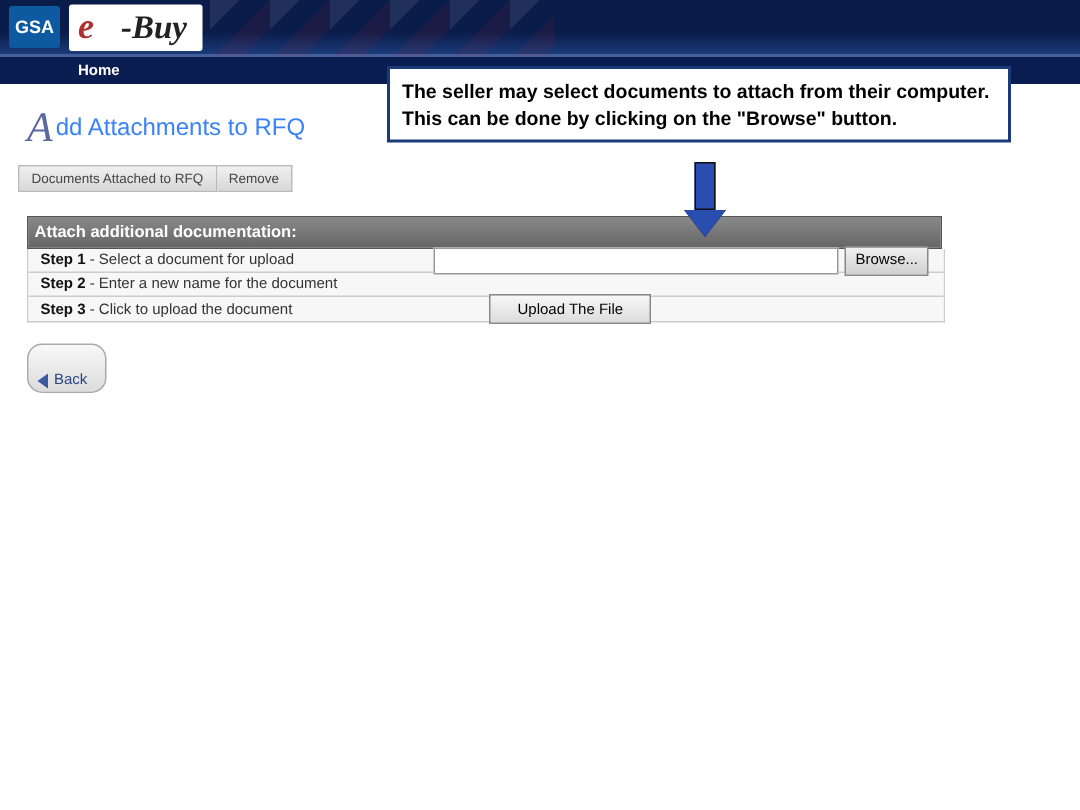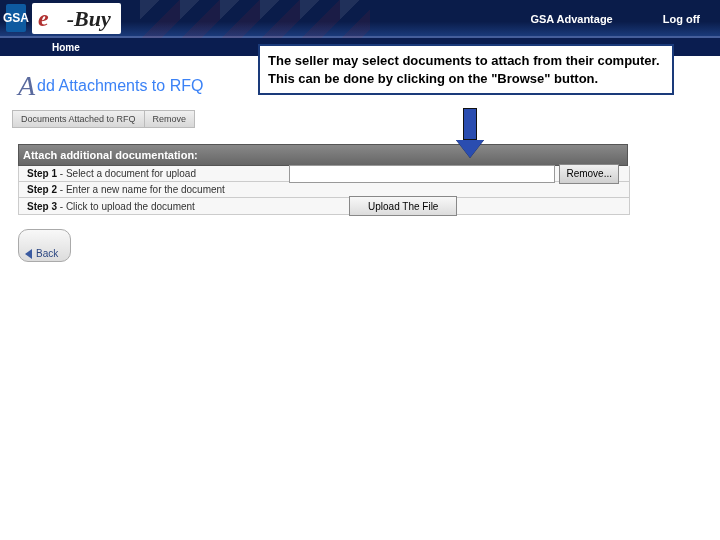--- a/index.html
+++ b/index.html
@@ -16,21 +16,21 @@
   }
   .topbar {
     height: 38px;
     background: linear-gradient(to bottom, #0a1c4a 0%, #0a1c4a 60%, #1a3a7a 100%);
     border-bottom: 2px solid #455e9a;
     position: relative;
     display: flex;
     align-items: center;
   }
   .gsa-logo {
-    width: 20px;
+    width: 34px;
     height: 28px;
     background: #0e5aa0;
     color: #fff;
     font-weight: bold;
     font-size: 12px;
     display: flex;
     align-items: center;
     justify-content: center;
     margin-left: 6px;
     border-radius: 2px;
@@ -190,21 +190,21 @@
     font-size: 11px;
     margin-left: 6px;
   }
   .upload-btn {
     height: 20px;
     background: linear-gradient(#f8f8f8, #dcdcdc);
     border: 1px solid #888;
     font-size: 10px;
     padding: 0 18px;
     cursor: pointer;
-    margin-left: 60px;
+    margin-left: 37px;
   }
   .back-btn {
     display: inline-flex;
     align-items: center;
     margin: 14px 0 0 18px;
     background: linear-gradient(#f8f8f8, #dcdcdc);
     border: 1px solid #aaa;
     border-radius: 10px;
     padding: 18px 12px 2px 6px;
     cursor: pointer;
@@ -261,24 +261,20 @@
 
 
 
 <div class="topbar">
   <div class="flag-bg"></div>
   <div class="gsa-logo">GSA</div>
   <div class="ebuy-logo">
     <span class="ebuy-e">e</span>
     <span class="ebuy-buy">-Buy</span>
   </div>
-  <div class="topnav-right">
-    <span>GSA Advantage</span>
-    <span>Log off</span>
-  </div>
 </div>
 
 <div class="subnav">
   <span>Home</span>
 </div>
 
 <div class="page-title">
   <span class="page-title-A">A</span>
   <span class="page-title-rest">dd Attachments to RFQ</span>
 </div>
@@ -291,21 +287,21 @@
 <div class="section-header">Attach additional documentation:</div>
 
 <div class="steps-table">
 
   <div class="step-row">
     <div class="step-label">
       <b>Step 1</b><span> - Select a document for upload</span>
     </div>
     <div class="step-action">
       <input class="file-input" type="text" style="">
-      <button class="browse-btn">Remove...</button>
+      <button class="browse-btn">Browse...</button>
     </div>
   </div>
 
   <div class="step-row">
     <div class="step-label">
       <b>Step 2</b><span> - Enter a new name for the document</span>
     </div>
   </div>
 
   <div class="step-row">

